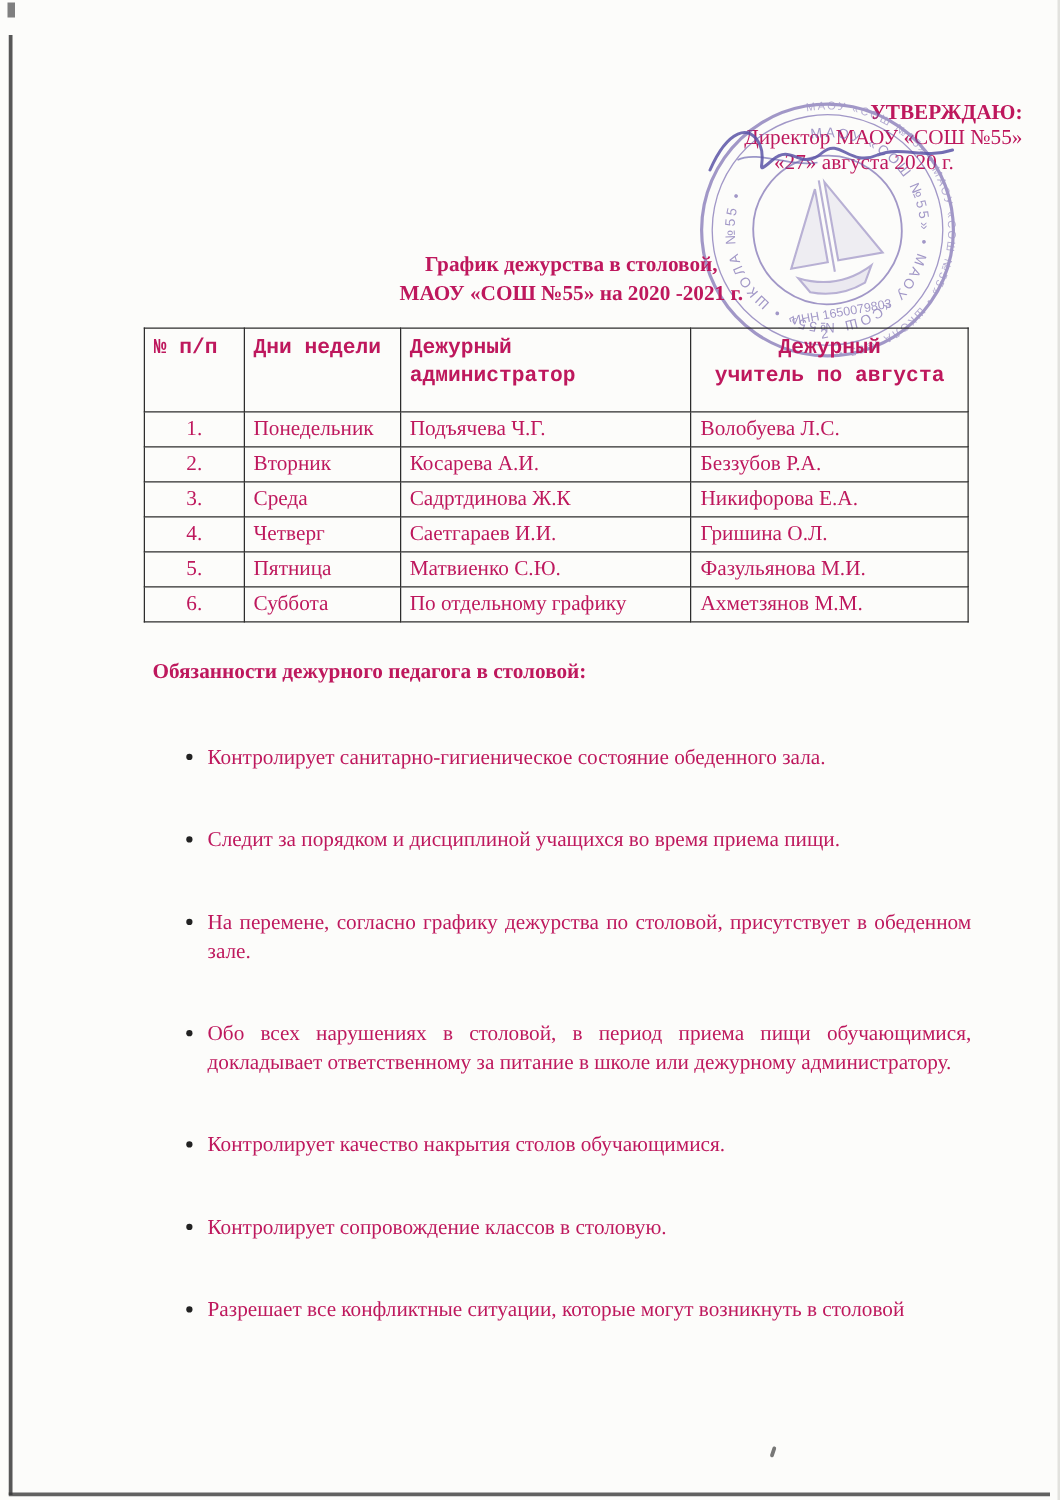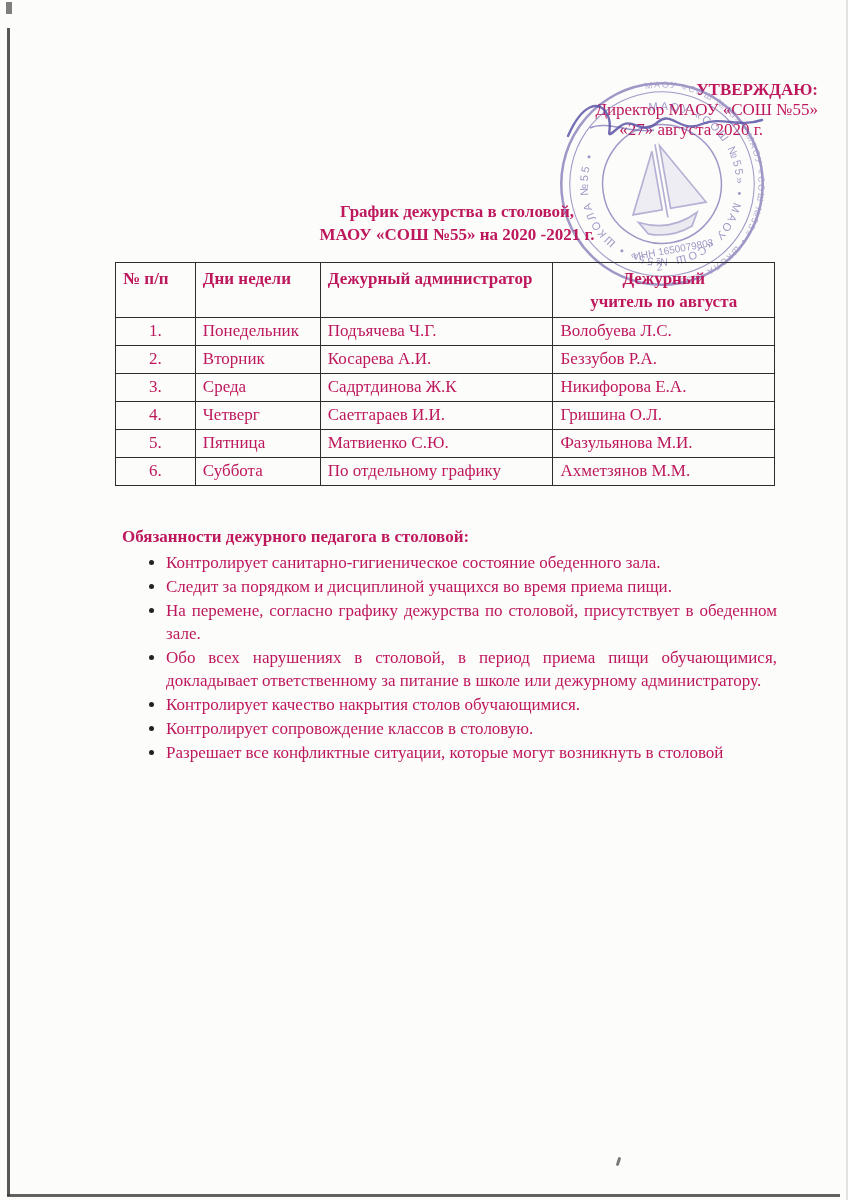--- a/index.html
+++ b/index.html
@@ -26,30 +26,30 @@
   .sig   { position:absolute; left:562px; top:94px; width:210px; height:56px; pointer-events:none; }
 
   
   .doc-title { position:absolute; top:200px; left:66px; width:782px; text-align:center;
                font-weight:bold; font-size:17px; line-height:23px; }
 
   
   table.duty { position:absolute; top:262px; left:115px; width:660px;
                border-collapse:collapse; font-size:17px; }
   table.duty th, table.duty td { border:1.5px solid #2d2d2d; padding:2px 7px; vertical-align:top; }
-  table.duty th { font-weight:bold; text-align:left; line-height:23px; padding-top:4px; padding-bottom:4px; }
+  table.duty th { font-weight:bold; text-align:left; line-height:23px; padding-top:4px; padding-bottom:16px;font-family:Liberation Mono, monospace; }
   table.duty th.center { text-align:center; }
   table.duty td { line-height:22px; height:23px; }
   table.duty td.num { text-align:center; }
 
   
   .duties-heading { position:absolute; top:527px; left:122px; font-weight:bold; font-size:17px; }
   ul.duties { position:absolute; top:551px; left:146px; width:631px; margin:0; padding:0; list-style:none; }
   ul.duties li { position:relative; padding-left:20px; text-align:justify;
-                 font-size:17px; line-height:23px; margin-bottom:1px; }
+                 font-size:17px; line-height:23px; margin-bottom:1px;margin-top:43px; }
   ul.duties li .bullet { position:absolute; left:3px; top:9px; width:5px; height:5px;
                          background:#222; border-radius:50%; }
 </style>
 </head>
 <body>
 
 <div class="page">
 
   <div class="edge-left"></div>
   <div class="edge-left-blob"></div>

